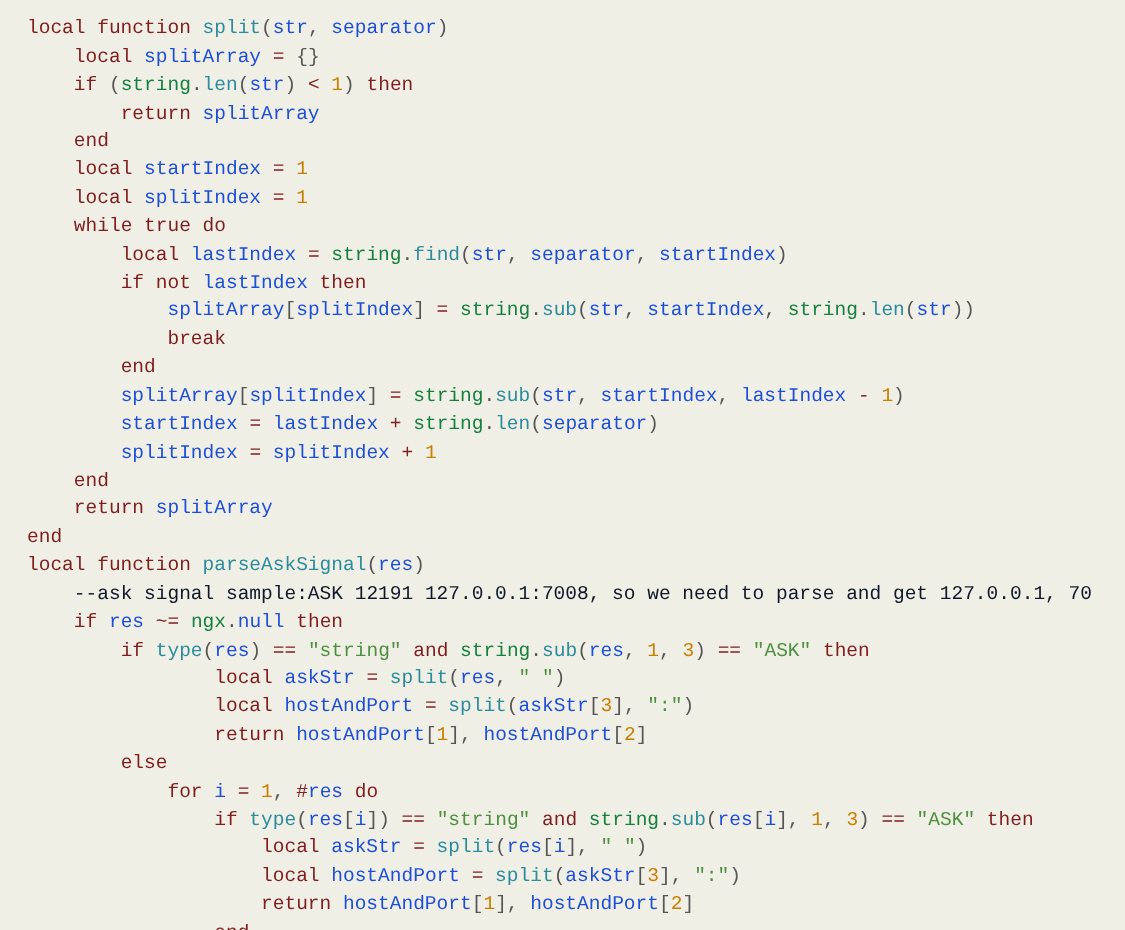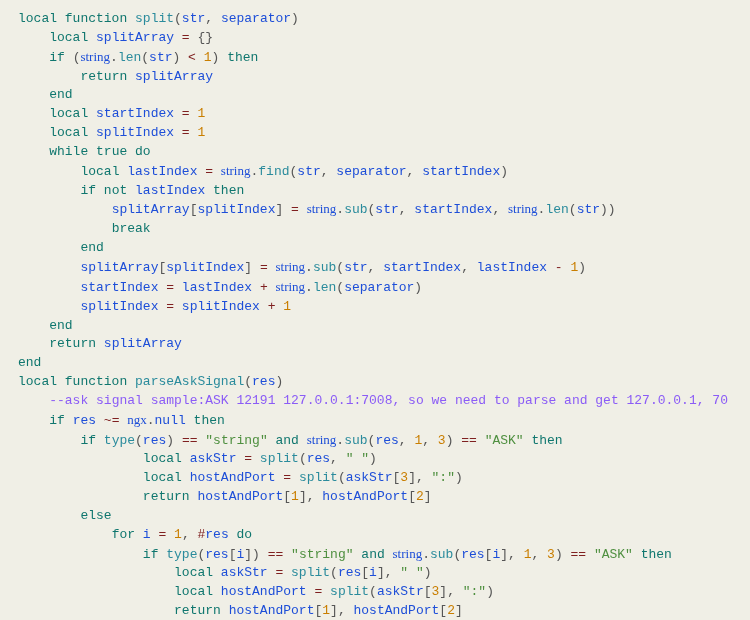--- a/index.html
+++ b/index.html
@@ -10,26 +10,26 @@
     font-size: 13px;
     line-height: 1.45;
     color: #555;
   }
   .code-container {
     padding: 10px 18px;
     white-space: pre;
     overflow: hidden;
   }
   .line { display: block; }
-  .tok-kw    { color: #0f766e; }
+  .tok-kw    { color: #7f1d1d; }
   .tok-id    { color: #1d4ed8;    }
   .tok-fn    { color: #2a8b9c; }
-  .tok-ns    { color: #1d4ed8; font-family: Liberation Serif, serif; }
+  .tok-ns    { color: #15803d; }
   .tok-num   { color: #c97e00; }
   .tok-str   { color: #4e8f3f; }
-  .tok-cmt   { color: #8b5cf6; }
+  .tok-cmt   { color: #0f172a; }
   .tok-op    { color: #7f2020; }
   .tok-punc  { color: #555;    }
 </style>
 </head>
 <body>
 
 <div class="code-container" id="code-block"><span class="line"><span class="tok-kw">local </span><span class="tok-kw">function </span><span class="tok-fn">split</span><span class="tok-punc">(</span><span class="tok-id">str</span><span class="tok-punc">, </span><span class="tok-id">separator</span><span class="tok-punc">)</span></span><span class="line">    <span class="tok-kw">local </span><span class="tok-id">splitArray </span><span class="tok-op">= </span><span class="tok-punc">{}</span></span><span class="line">    <span class="tok-kw">if </span><span class="tok-punc">(</span><span class="tok-ns">string</span><span class="tok-punc">.</span><span class="tok-fn">len</span><span class="tok-punc">(</span><span class="tok-id">str</span><span class="tok-punc">) </span><span class="tok-op">&lt; </span><span class="tok-num">1</span><span class="tok-punc">) </span><span class="tok-kw">then</span></span><span class="line">        <span class="tok-kw">return </span><span class="tok-id">splitArray</span></span><span class="line">    <span class="tok-kw">end</span></span><span class="line">    <span class="tok-kw">local </span><span class="tok-id">startIndex </span><span class="tok-op">= </span><span class="tok-num">1</span></span><span class="line">    <span class="tok-kw">local </span><span class="tok-id">splitIndex </span><span class="tok-op">= </span><span class="tok-num">1</span></span><span class="line">    <span class="tok-kw">while </span><span class="tok-kw">true </span><span class="tok-kw">do</span></span><span class="line">        <span class="tok-kw">local </span><span class="tok-id">lastIndex </span><span class="tok-op">= </span><span class="tok-ns">string</span><span class="tok-punc">.</span><span class="tok-fn">find</span><span class="tok-punc">(</span><span class="tok-id">str</span><span class="tok-punc">, </span><span class="tok-id">separator</span><span class="tok-punc">, </span><span class="tok-id">startIndex</span><span class="tok-punc">)</span></span><span class="line">        <span class="tok-kw">if </span><span class="tok-kw">not </span><span class="tok-id">lastIndex </span><span class="tok-kw">then</span></span><span class="line">            <span class="tok-id">splitArray</span><span class="tok-punc">[</span><span class="tok-id">splitIndex</span><span class="tok-punc">] </span><span class="tok-op">= </span><span class="tok-ns">string</span><span class="tok-punc">.</span><span class="tok-fn">sub</span><span class="tok-punc">(</span><span class="tok-id">str</span><span class="tok-punc">, </span><span class="tok-id">startIndex</span><span class="tok-punc">, </span><span class="tok-ns">string</span><span class="tok-punc">.</span><span class="tok-fn">len</span><span class="tok-punc">(</span><span class="tok-id">str</span><span class="tok-punc">))</span></span><span class="line">            <span class="tok-kw">break</span></span><span class="line">        <span class="tok-kw">end</span></span><span class="line">        <span class="tok-id">splitArray</span><span class="tok-punc">[</span><span class="tok-id">splitIndex</span><span class="tok-punc">] </span><span class="tok-op">= </span><span class="tok-ns">string</span><span class="tok-punc">.</span><span class="tok-fn">sub</span><span class="tok-punc">(</span><span class="tok-id">str</span><span class="tok-punc">, </span><span class="tok-id">startIndex</span><span class="tok-punc">, </span><span class="tok-id">lastIndex </span><span class="tok-op">- </span><span class="tok-num">1</span><span class="tok-punc">)</span></span><span class="line">        <span class="tok-id">startIndex </span><span class="tok-op">= </span><span class="tok-id">lastIndex </span><span class="tok-op">+ </span><span class="tok-ns">string</span><span class="tok-punc">.</span><span class="tok-fn">len</span><span class="tok-punc">(</span><span class="tok-id">separator</span><span class="tok-punc">)</span></span><span class="line">        <span class="tok-id">splitIndex </span><span class="tok-op">= </span><span class="tok-id">splitIndex </span><span class="tok-op">+ </span><span class="tok-num">1</span></span><span class="line">    <span class="tok-kw">end</span></span><span class="line">    <span class="tok-kw">return </span><span class="tok-id">splitArray</span></span><span class="line"><span class="tok-kw">end</span></span><span class="line"><span class="tok-id"></span></span><span class="line"><span class="tok-kw">local </span><span class="tok-kw">function </span><span class="tok-fn">parseAskSignal</span><span class="tok-punc">(</span><span class="tok-id">res</span><span class="tok-punc">)</span></span><span class="line">    <span class="tok-cmt">--ask signal sample:ASK 12191 127.0.0.1:7008, so we need to parse and get 127.0.0.1, 70</span></span><span class="line">    <span class="tok-kw">if </span><span class="tok-id">res </span><span class="tok-op">~= </span><span class="tok-ns">ngx</span><span class="tok-punc">.</span><span class="tok-id">null </span><span class="tok-kw">then</span></span><span class="line">        <span class="tok-kw">if </span><span class="tok-fn">type</span><span class="tok-punc">(</span><span class="tok-id">res</span><span class="tok-punc">) </span><span class="tok-op">== </span><span class="tok-str">"string" </span><span class="tok-kw">and </span><span class="tok-ns">string</span><span class="tok-punc">.</span><span class="tok-fn">sub</span><span class="tok-punc">(</span><span class="tok-id">res</span><span class="tok-punc">, </span><span class="tok-num">1</span><span class="tok-punc">, </span><span class="tok-num">3</span><span class="tok-punc">) </span><span class="tok-op">== </span><span class="tok-str">"ASK" </span><span class="tok-kw">then</span></span><span class="line">                <span class="tok-kw">local </span><span class="tok-id">askStr </span><span class="tok-op">= </span><span class="tok-fn">split</span><span class="tok-punc">(</span><span class="tok-id">res</span><span class="tok-punc">, </span><span class="tok-str">" "</span><span class="tok-punc">)</span></span><span class="line">                <span class="tok-kw">local </span><span class="tok-id">hostAndPort </span><span class="tok-op">= </span><span class="tok-fn">split</span><span class="tok-punc">(</span><span class="tok-id">askStr</span><span class="tok-punc">[</span><span class="tok-num">3</span><span class="tok-punc">], </span><span class="tok-str">":"</span><span class="tok-punc">)</span></span><span class="line">                <span class="tok-kw">return </span><span class="tok-id">hostAndPort</span><span class="tok-punc">[</span><span class="tok-num">1</span><span class="tok-punc">], </span><span class="tok-id">hostAndPort</span><span class="tok-punc">[</span><span class="tok-num">2</span><span class="tok-punc">]</span></span><span class="line">        <span class="tok-kw">else</span></span><span class="line">            <span class="tok-kw">for </span><span class="tok-id">i </span><span class="tok-op">= </span><span class="tok-num">1</span><span class="tok-punc">, </span><span class="tok-op">#</span><span class="tok-id">res </span><span class="tok-kw">do</span></span><span class="line">                <span class="tok-kw">if </span><span class="tok-fn">type</span><span class="tok-punc">(</span><span class="tok-id">res</span><span class="tok-punc">[</span><span class="tok-id">i</span><span class="tok-punc">]) </span><span class="tok-op">== </span><span class="tok-str">"string" </span><span class="tok-kw">and </span><span class="tok-ns">string</span><span class="tok-punc">.</span><span class="tok-fn">sub</span><span class="tok-punc">(</span><span class="tok-id">res</span><span class="tok-punc">[</span><span class="tok-id">i</span><span class="tok-punc">], </span><span class="tok-num">1</span><span class="tok-punc">, </span><span class="tok-num">3</span><span class="tok-punc">) </span><span class="tok-op">== </span><span class="tok-str">"ASK" </span><span class="tok-kw">then</span></span><span class="line">                    <span class="tok-kw">local </span><span class="tok-id">askStr </span><span class="tok-op">= </span><span class="tok-fn">split</span><span class="tok-punc">(</span><span class="tok-id">res</span><span class="tok-punc">[</span><span class="tok-id">i</span><span class="tok-punc">], </span><span class="tok-str">" "</span><span class="tok-punc">)</span></span><span class="line">                    <span class="tok-kw">local </span><span class="tok-id">hostAndPort </span><span class="tok-op">= </span><span class="tok-fn">split</span><span class="tok-punc">(</span><span class="tok-id">askStr</span><span class="tok-punc">[</span><span class="tok-num">3</span><span class="tok-punc">], </span><span class="tok-str">":"</span><span class="tok-punc">)</span></span><span class="line">                    <span class="tok-kw">return </span><span class="tok-id">hostAndPort</span><span class="tok-punc">[</span><span class="tok-num">1</span><span class="tok-punc">], </span><span class="tok-id">hostAndPort</span><span class="tok-punc">[</span><span class="tok-num">2</span><span class="tok-punc">]</span></span><span class="line">                <span class="tok-kw">end</span></span></div>
 
 </body></html>

